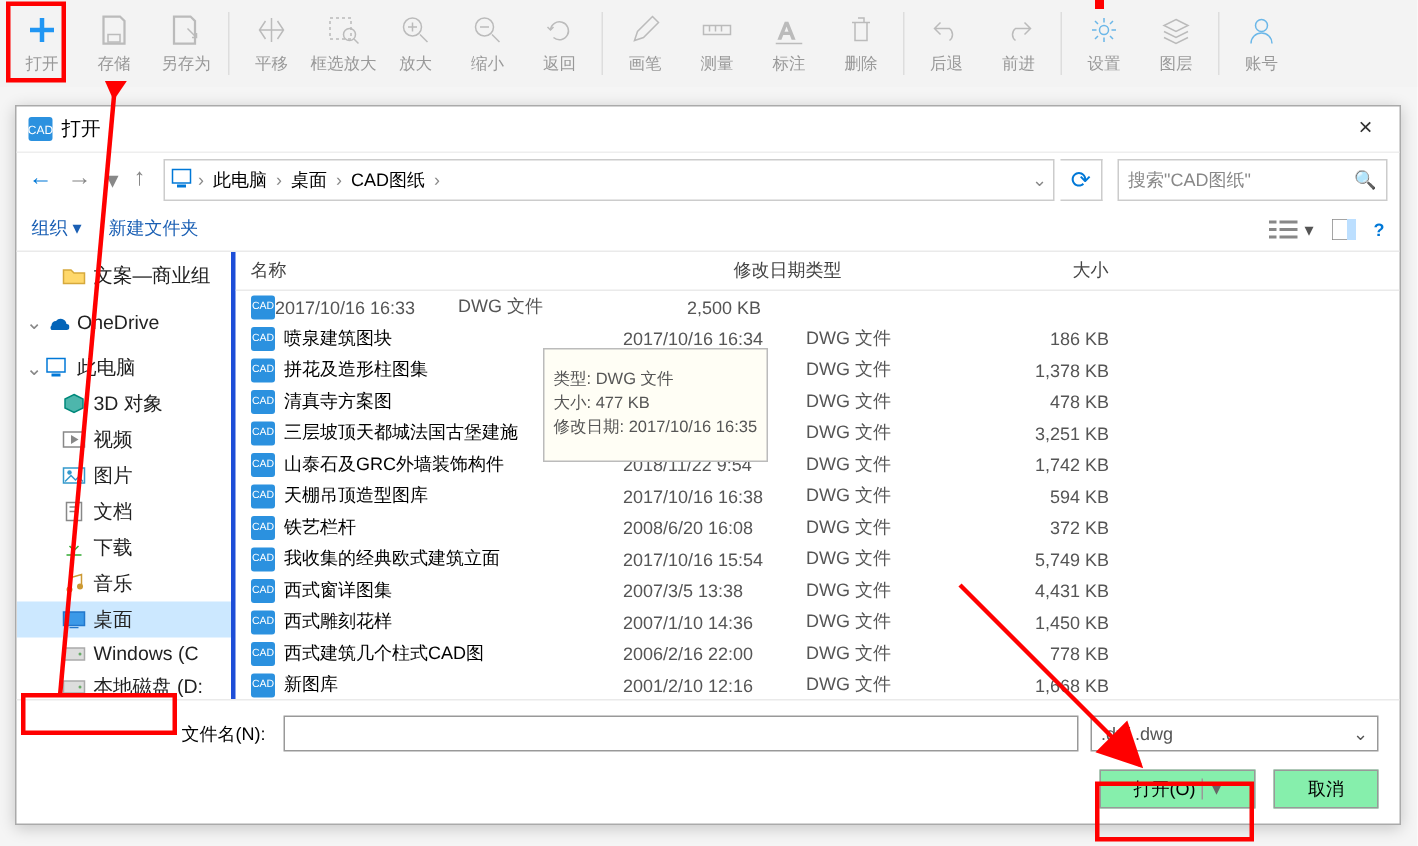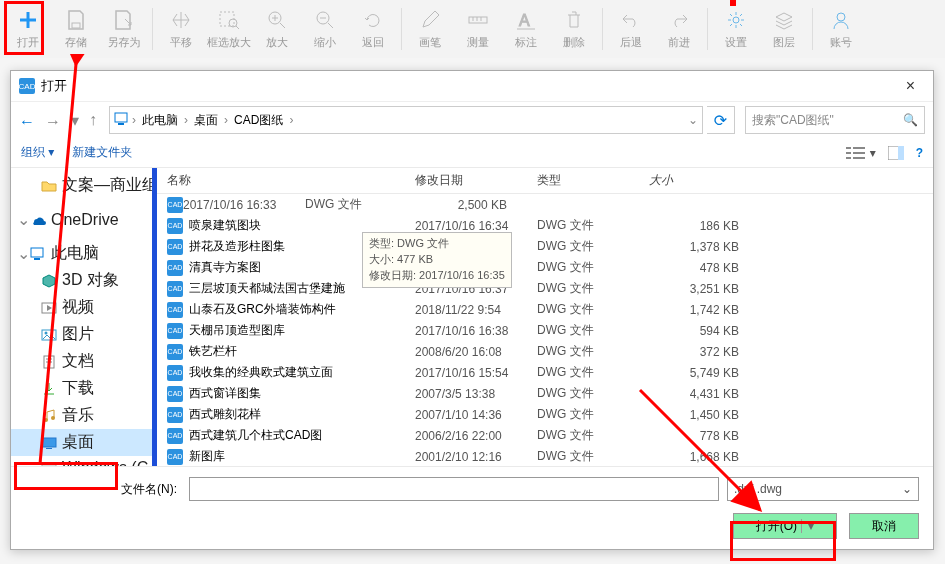--- a/index.html
+++ b/index.html
@@ -25,42 +25,42 @@
 .bc-item { padding:0 4px;}
 .bc-sep { color:#888; }
 .refresh-btn { width:28px; height:28px; border:1px solid #ccc; border-left:none; display:flex; align-items:center; justify-content:center; color:#0078d7; }
 .search-box { width:180px; height:28px; border:1px solid #ccc; margin-left:6px; display:flex; align-items:center; padding:0 6px; font-size:12px; color:#888;}
 
 .action-bar { display:flex; align-items:center; padding:6px 10px; font-size:12px; color:#1a5fb4; border-bottom:1px solid #eaeaea; }
 .action-bar .right { margin-left:auto; display:flex; gap:12px; align-items:center;}
 
 .body { display:flex; flex:1; min-height:0; }
 
-.sidebar { width:146px; border-right:5px solid #1d4ed8; overflow:auto; font-size:16px; color:#222; padding-top:4px;}
+.sidebar { width:146px; border-right:3px solid #1d4ed8; overflow:auto; font-size:13px; color:#222; padding-top:4px;}
 .sb-item { display:flex; align-items:center; gap:5px; padding:3px 6px 3px 18px; cursor:pointer; white-space:nowrap;}
 .sb-item.sel { background:#cce8ff; }
 .sb-ic { width:16px; height:14px; display:inline-flex; align-items:center; justify-content:center;}
 .sb-top { padding-left:6px; font-weight:normal;}
 .sb-l2 { padding-left:30px;}
 
 .file-pane { flex:1; display:flex; flex-direction:column; overflow:hidden;}
 .list-header { display:flex; font-size:12px; color:#444; border-bottom:1px solid #eaeaea; height:26px; align-items:center;}
 .col-name { width:258px; padding-left:10px;}
-.col-date { width:122px;}
+.col-date { width:122px;text-align:right;}
 .col-type { width:112px;}
-.col-size { width:110px; text-align:left; padding-right:20px;font-style:italic;}
+.col-size { width:110px; text-align:right; padding-right:20px;}
 .file-list { flex:1; overflow:auto; font-size:12px;}
 .file-row { display:flex; align-items:center; height:21px;}
 .file-row .fic { width:16px; height:16px; background:#2b91df; color:#fff; font-size:7px; display:flex; align-items:center; justify-content:center; margin-left:10px; border-radius:2px;}
 .file-row .fname { width:232px; padding-left:6px; white-space:nowrap; overflow:hidden; text-overflow:ellipsis;}
 .file-row .fdate { width:122px; color:#555;}
 .file-row .ftype { width:112px; color:#555;}
 .file-row .fsize { width:110px; text-align:right; padding-right:20px; color:#555;}
 
-.tooltip { position:absolute; left:362px; top:232px; background:#fffef5; border:1px solid #bbb; font-size:11px; color:#555; padding:3px 6px; line-height:1.45; pointer-events:none;}
+.tooltip { position:absolute; left:362px; top:232px; background:#fffef5; border:1px solid #bbb; font-size:11px; color:#555; padding:13px 6px; line-height:1.45; pointer-events:none;}
 
 .bottom { border-top:1px solid #eaeaea; padding:10px 14px 12px; display:flex; align-items:center; gap:8px; font-size:12px;}
 .fn-label { margin-left:96px; margin-right:4px;}
 .fn-input { flex:1; height:24px; border:1px solid #999; }
 .ft-sel { width:192px; height:24px; border:1px solid #999; display:flex; align-items:center; padding:0 6px; color:#555; justify-content:space-between;}
 .btn-row { display:flex; gap:12px; padding:0 14px 10px; justify-content:flex-end;}
 .btn { height:26px; padding:0 22px; border:1px solid #999; background:#86efac; font-size:12px; display:flex; align-items:center;}
 
 
 .redbox { position:absolute; border:3px solid red; pointer-events:none;}

